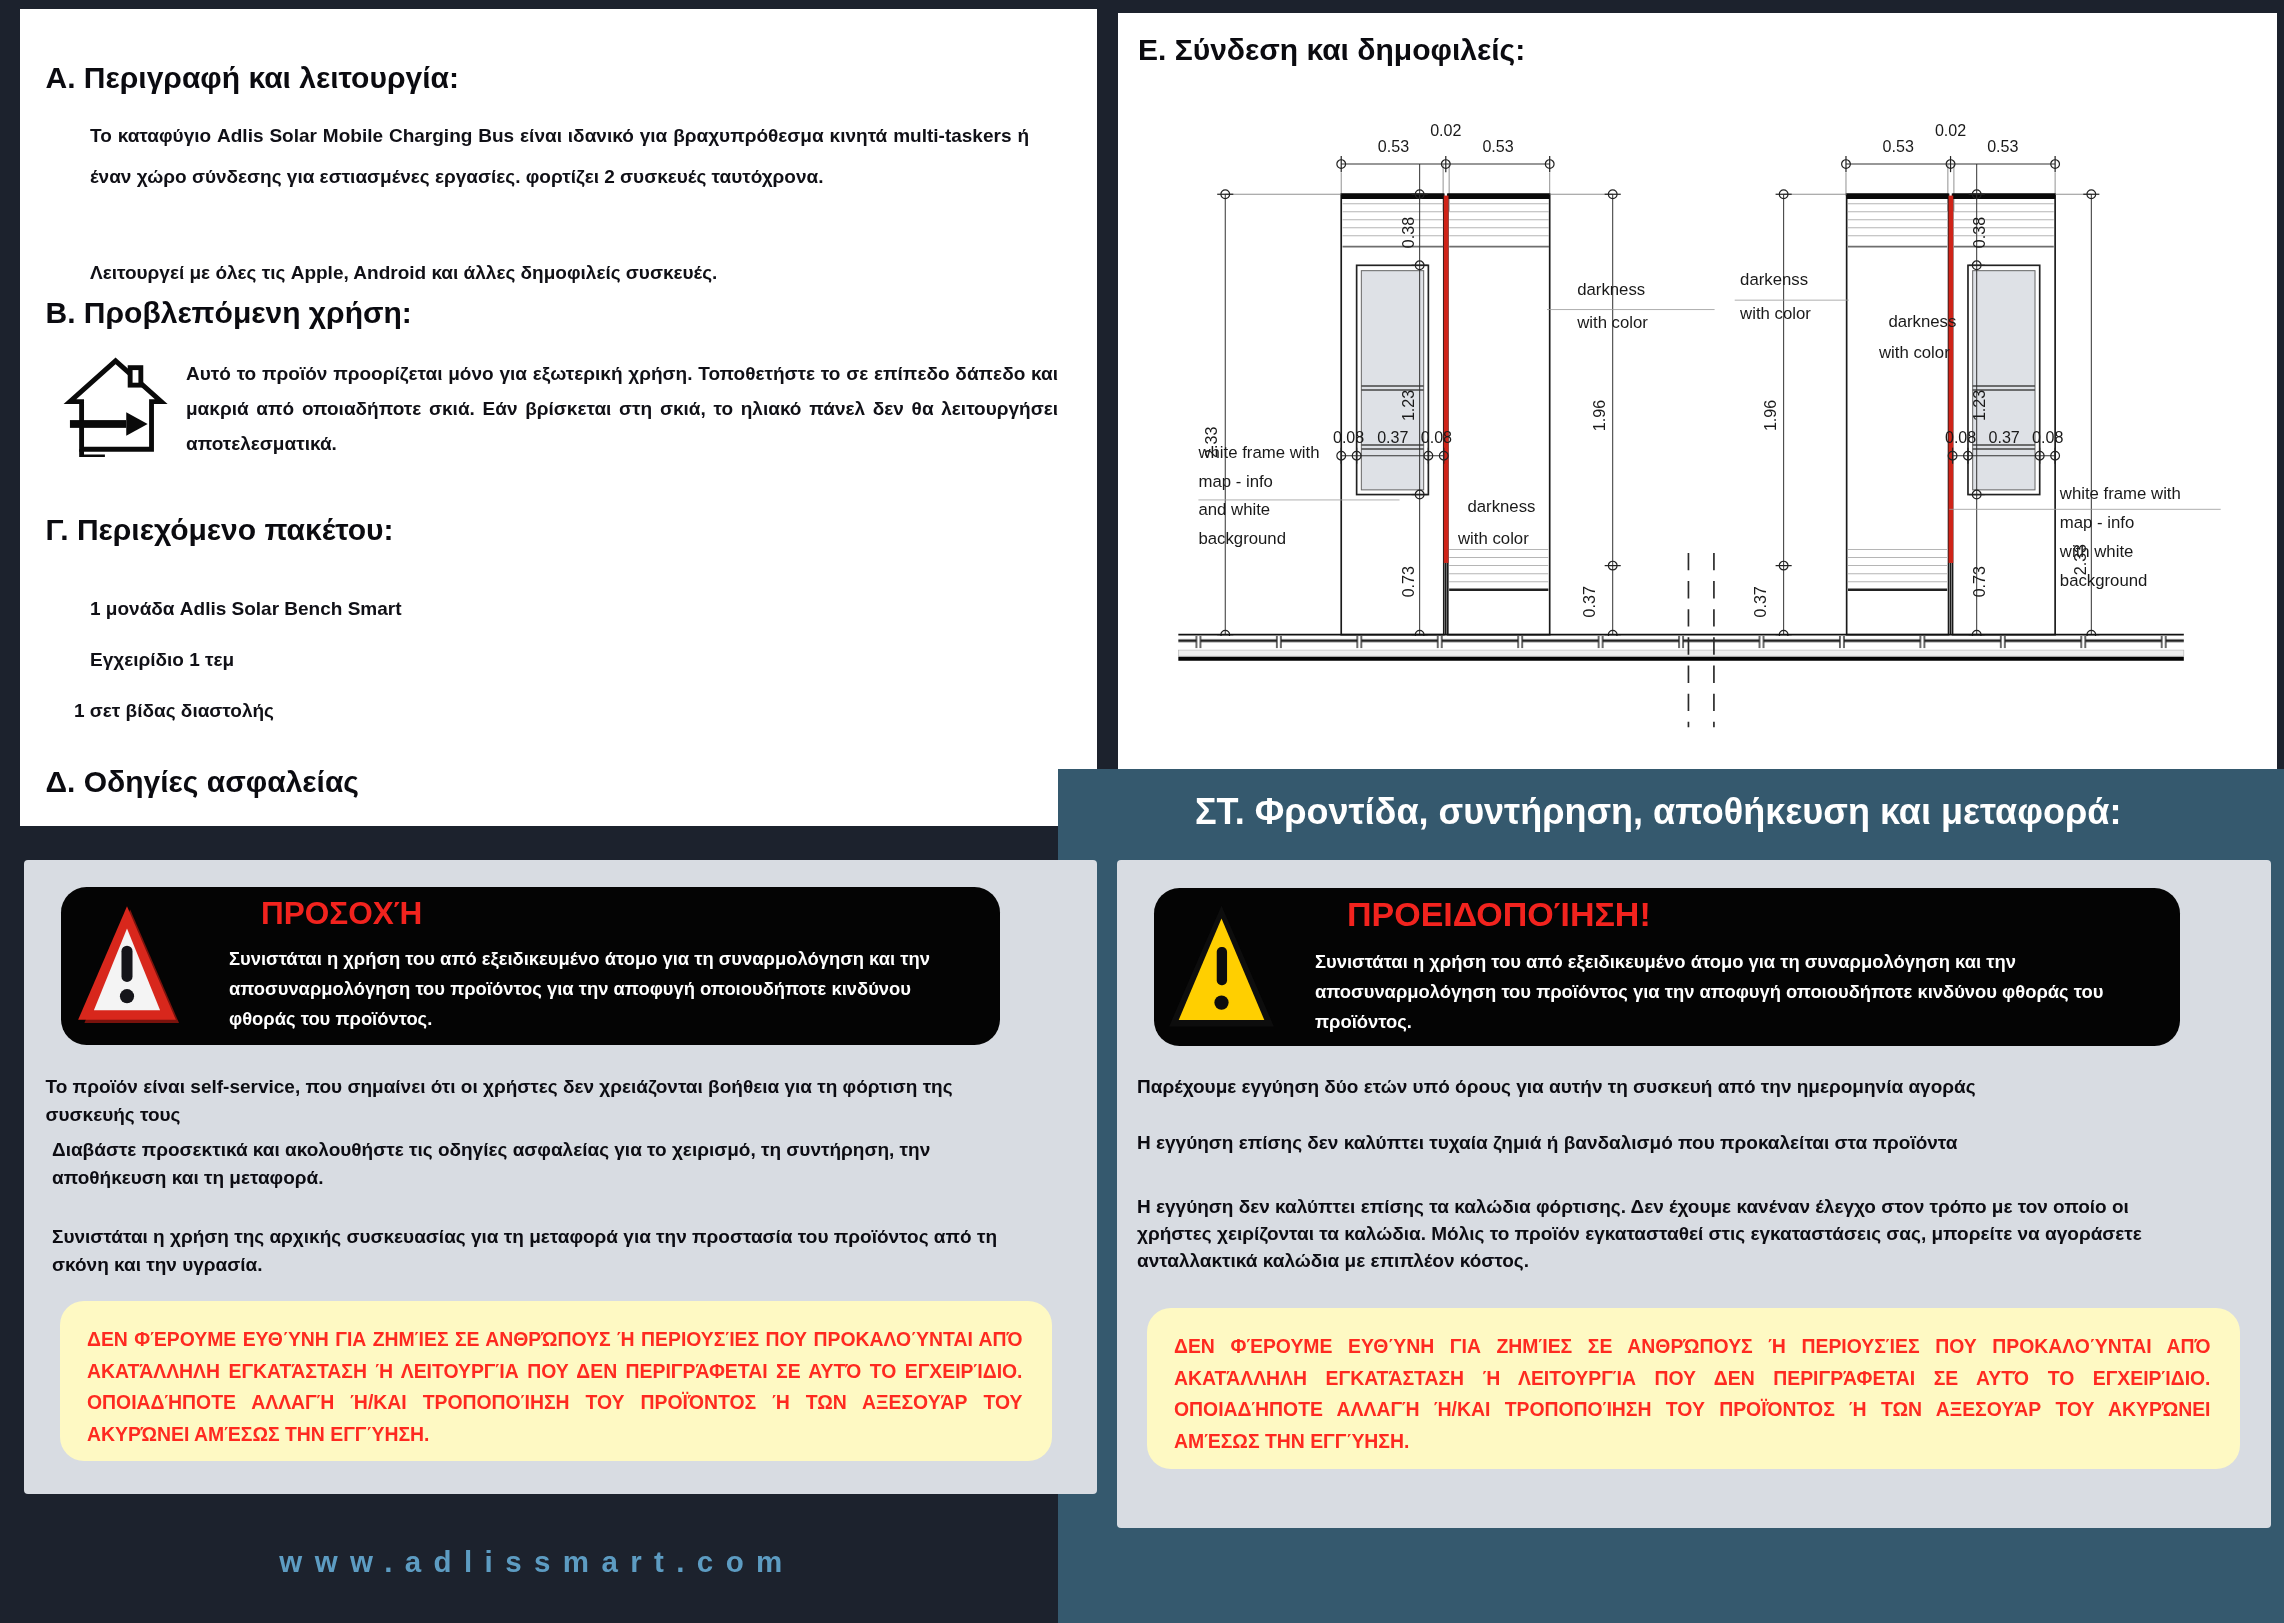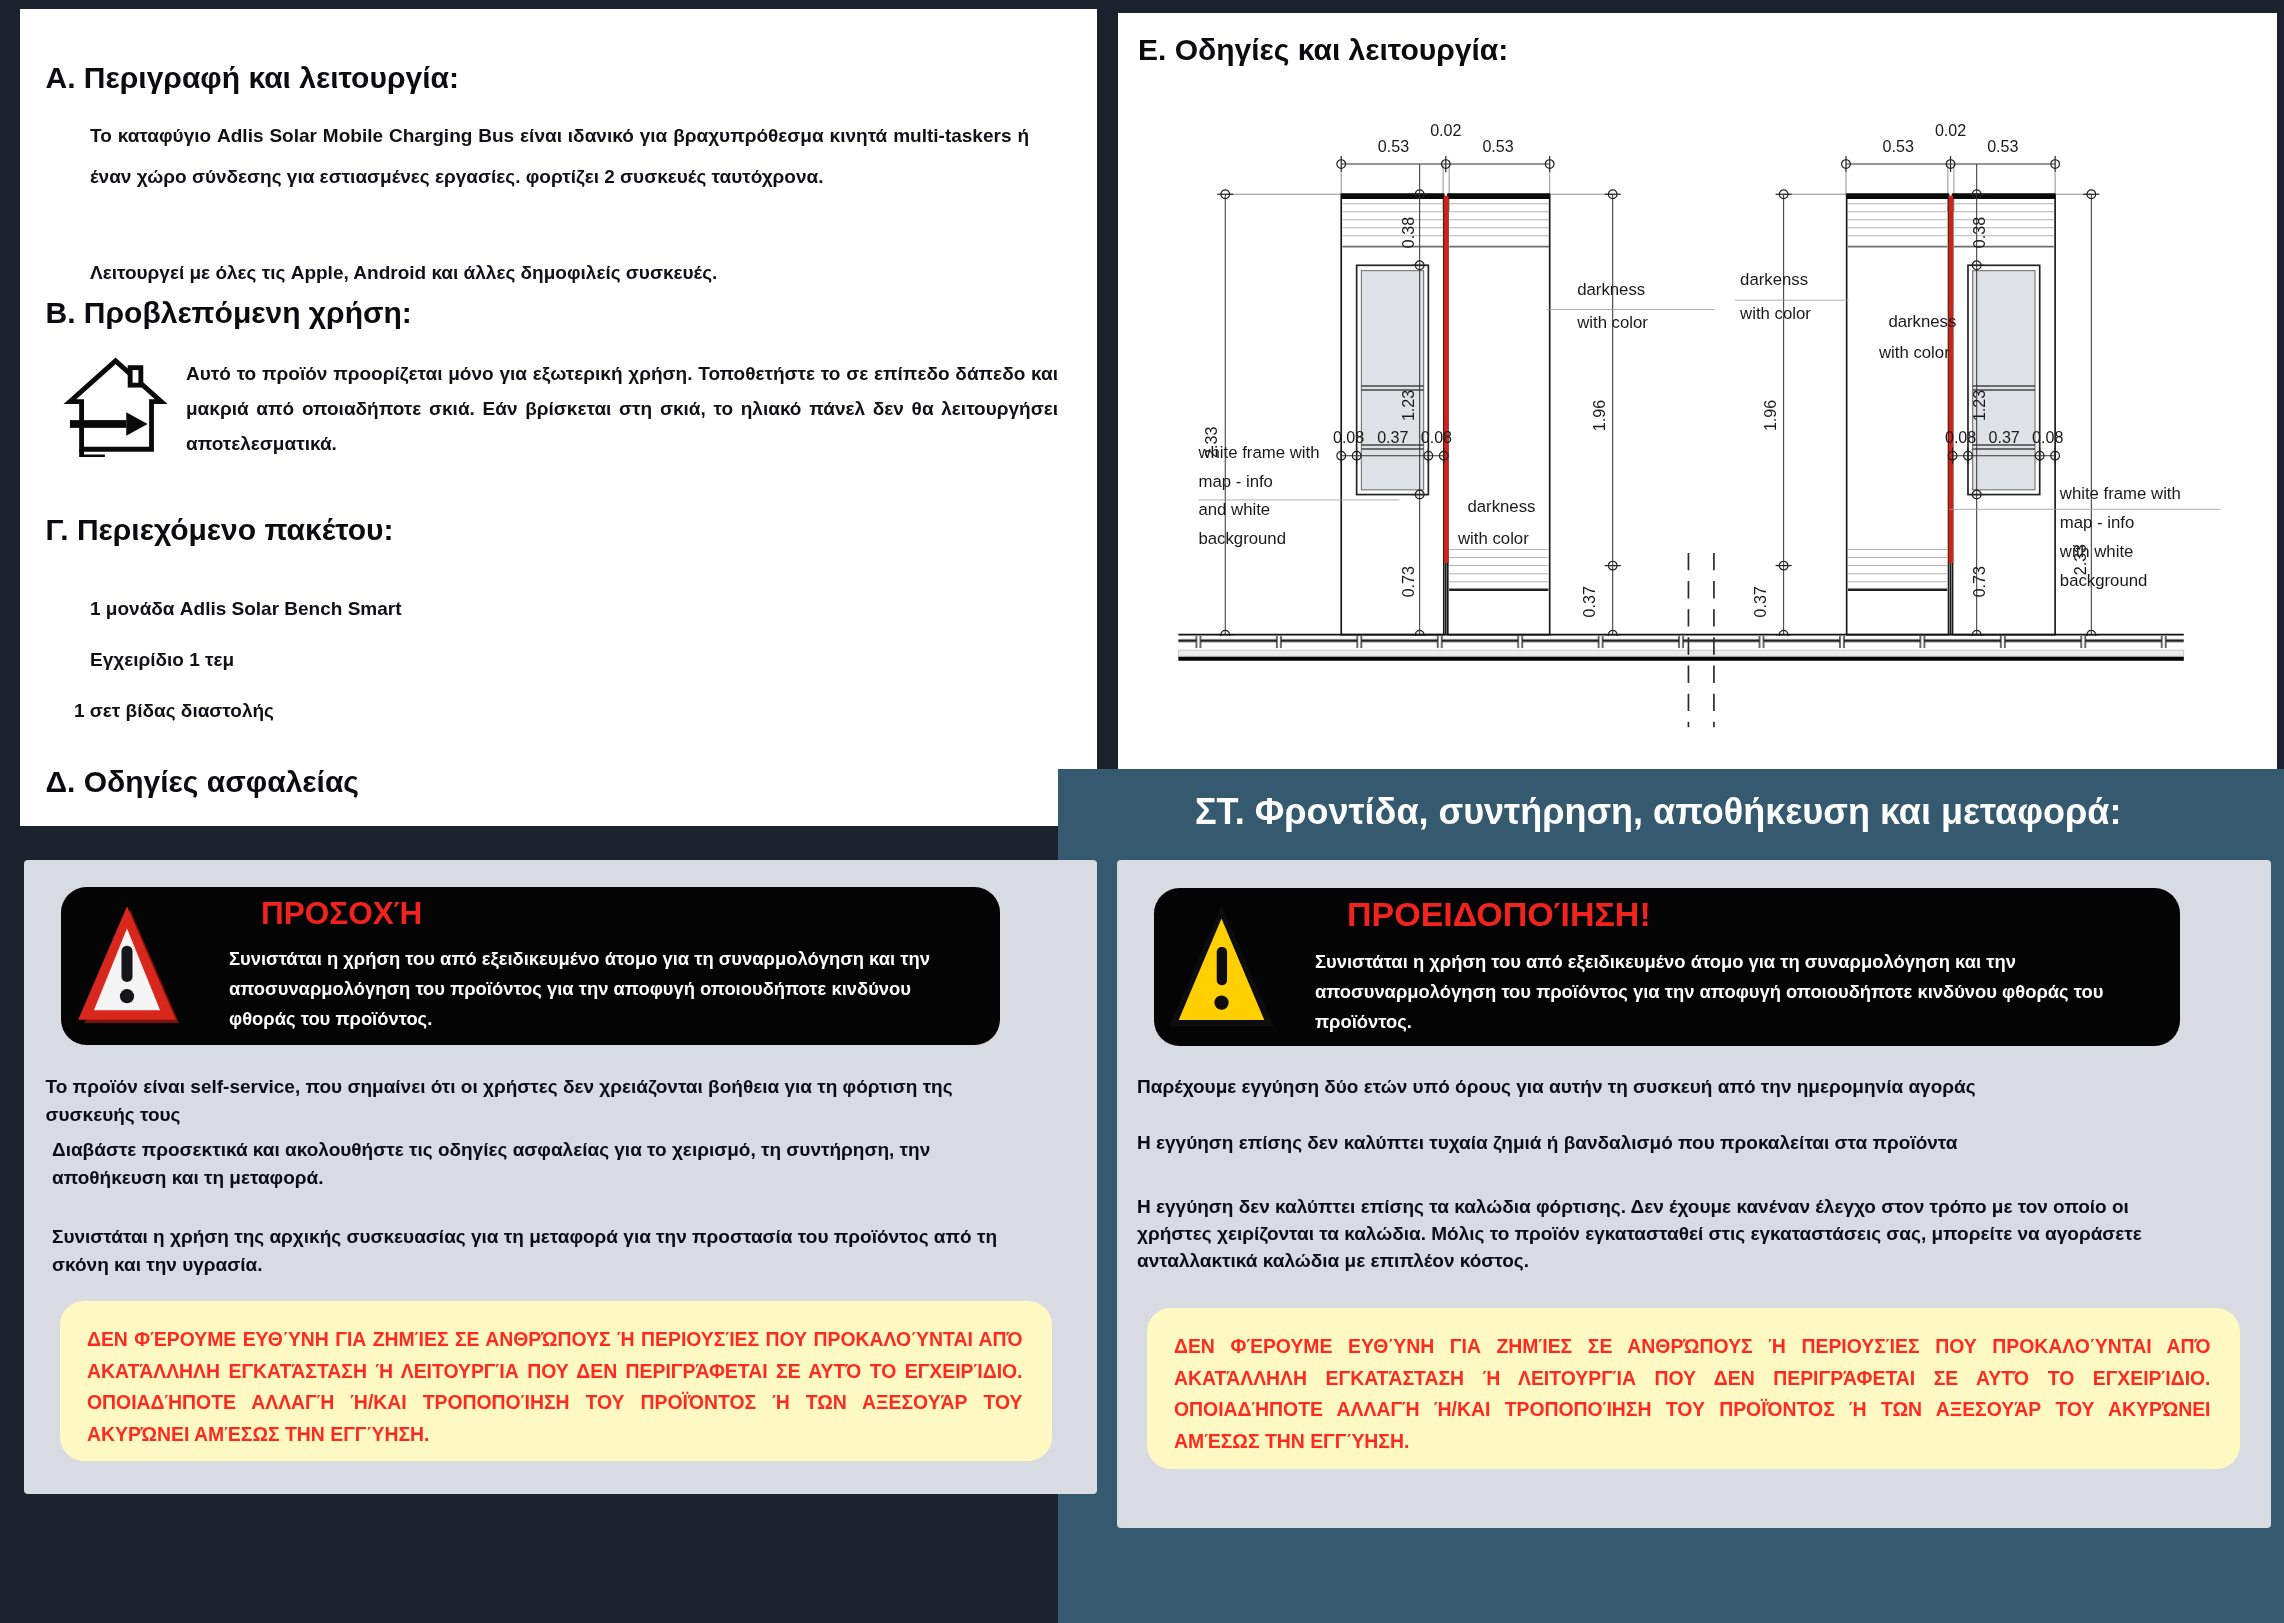--- a/index.html
+++ b/index.html
@@ -67,21 +67,21 @@
 
     <div class="abs sec-title" style="left:25.5px;top:504px;">Γ. Περιεχόμενο πακέτου:</div>
     <div class="abs pkg-item" style="left:70px;top:589px;">1 μονάδα Adlis Solar Bench Smart</div>
     <div class="abs pkg-item" style="left:70px;top:640px;">Εγχειρίδιο 1 τεμ</div>
     <div class="abs pkg-item" style="left:54px;top:691px;">1 σετ βίδας διαστολής</div>
 
     <div class="abs sec-title" style="left:25.5px;top:756px;">Δ. Οδηγίες ασφαλείας</div>
   </div>
 
   <div class="abs panel-white" style="left:1118px;top:13.4px;width:1159px;height:756px;">
-    <div class="abs sec-title" style="left:20px;top:20px;">Ε. Οδηγίες και λειτουργία:</div>
+    <div class="abs sec-title" style="left:20px;top:20px;">Ε. Σύνδεση και δημοφιλείς:</div>
 
     <svg class="abs" style="left:0;top:0;" width="1159" height="756" viewBox="0 0 1729 1127">
       <defs>
         <g id="mk">
             <circle class="mkc" r="6.5"></circle>
             <line class="mks" y1="-12" y2="12"></line>
           </g>
         <g id="mkh">
             <circle class="mkc" r="6.5"></circle>
             <line class="mks" x1="-12" x2="12"></line>
@@ -343,15 +343,16 @@
 
     <div class="gray-p" style="left:20px;top:213px;width:1046px;">Παρέχουμε εγγύηση δύο ετών υπό όρους για αυτήν τη συσκευή από την ημερομηνία αγοράς</div>
     <div class="gray-p" style="left:20px;top:269px;width:1046px;">Η εγγύηση επίσης δεν καλύπτει τυχαία ζημιά ή βανδαλισμό που προκαλείται στα προϊόντα</div>
     <div class="gray-p" style="left:20px;top:333px;width:1059px;line-height:27px;">Η εγγύηση δεν καλύπτει επίσης τα καλώδια φόρτισης. Δεν έχουμε κανέναν έλεγχο στον τρόπο με τον οποίο οι χρήστες χειρίζονται τα καλώδια. Μόλις το προϊόν εγκατασταθεί στις εγκαταστάσεις σας, μπορείτε να αγοράσετε ανταλλακτικά καλώδια με επιπλέον κόστος.</div>
 
     <div class="red-box" style="left:30px;top:448px;width:1093px;height:161px;">
       <div class="red-box-text">ΔΕΝ ΦΈΡΟΥΜΕ ΕΥΘΎΝΗ ΓΙΑ ΖΗΜΊΕΣ ΣΕ ΑΝΘΡΏΠΟΥΣ Ή ΠΕΡΙΟΥΣΊΕΣ ΠΟΥ ΠΡΟΚΑΛΟΎΝΤΑΙ ΑΠΌ ΑΚΑΤΆΛΛΗΛΗ ΕΓΚΑΤΆΣΤΑΣΗ Ή ΛΕΙΤΟΥΡΓΊΑ ΠΟΥ ΔΕΝ ΠΕΡΙΓΡΆΦΕΤΑΙ ΣΕ ΑΥΤΌ ΤΟ ΕΓΧΕΙΡΊΔΙΟ. ΟΠΟΙΑΔΉΠΟΤΕ ΑΛΛΑΓΉ Ή/ΚΑΙ ΤΡΟΠΟΠΟΊΗΣΗ ΤΟΥ ΠΡΟΪΌΝΤΟΣ Ή ΤΩΝ ΑΞΕΣΟΥΆΡ ΤΟΥ ΑΚΥΡΏΝΕΙ ΑΜΈΣΩΣ ΤΗΝ ΕΓΓΎΗΣΗ.</div>
     </div>
   </div>
 
+  <div class="abs footer-link" style="left:101px;top:1545px;width:872px;">www.adlissmart.com</div>
 
 </div>
 
 
 </body></html>

